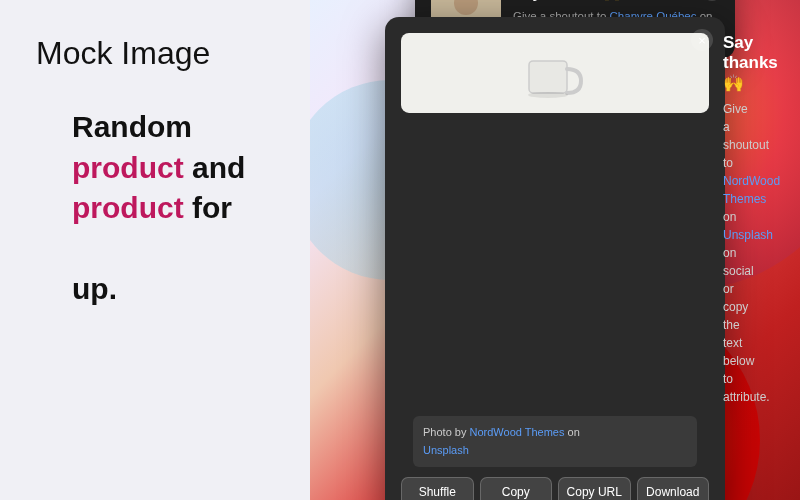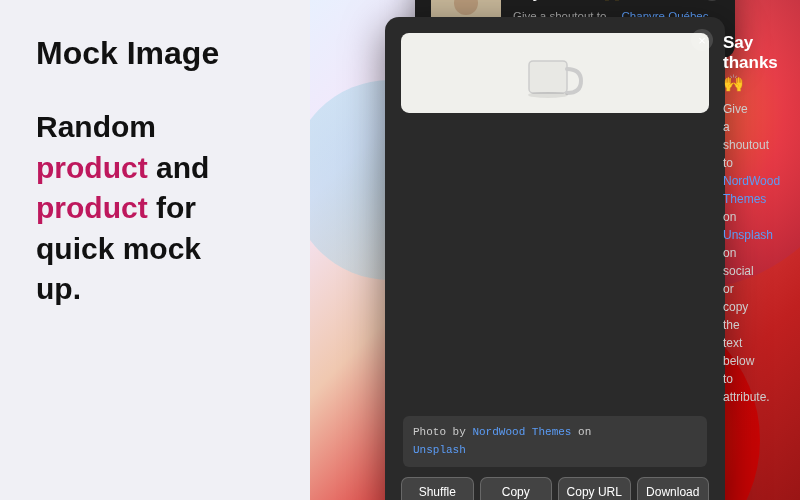--- a/index.html
+++ b/index.html
@@ -18,31 +18,32 @@
       min-width: 310px;
       background: #f0f0f5;
       display: flex;
       flex-direction: column;
       justify-content: flex-start;
       padding: 36px 32px 36px 36px;
     }
 
     .app-title {
       font-size: 32px;
-      font-weight: 700;
+      font-weight: 400;
       color: #111;
       margin-bottom: 36px;
       line-height: 1.1;
     }
 
     .tagline {
       font-size: 30px;
       font-weight: 800;
       color: #111;
       line-height: 1.35;
+      margin-left: 36px;
     }
 
     .tagline .accent {
       color: #be185d;
     }
 
     
     .right-panel {
       flex: 1;
       background: linear-gradient(135deg, #e8f0fe 0%, #f5e6fa 20%, #f0c8b0 40%, #e04040 60%, #c02020 80%, #9a1515 100%);
@@ -170,25 +171,24 @@
 
     .card-body a {
       color: #5b9cf6;
       text-decoration: none;
     }
 
     .attribution-box {
       background: #3a3a3a;
       border-radius: 6px;
       padding: 8px 10px;
-      margin: 10px 2px;
+      margin: 10px 12px;
       font-size: 11px;
       color: #cccccc;
       line-height: 1.6;
-      font-family: Liberation Mono, monospace;
     }
 
     .attribution-box a {
       color: #5b9cf6;
       text-decoration: none;
     }
 
     .close-btn {
       background: rgba(255,255,255,0.15);
       border: none;
@@ -261,33 +261,32 @@
 
     .back-card-text {
       font-size: 11.5px;
       color: #aaa;
       line-height: 1.5;
     }
 
     .back-card-text a {
       color: #5b9cf6;
       text-decoration: none;
-      margin-left: 12px;
     }
   </style>
 </head>
 <body>
 
 <div class="left-panel">
   <h1 class="app-title">Mock Image</h1>
   <p class="tagline">
     <span>Random</span><br>
     <span class="accent">product</span><span> and</span><br>
     <span class="accent">product</span><span> for</span><br>
-    <span>quick mock</span><br>
+    <br>
     <span>up.</span>
   </p>
 </div>
 
 <div class="right-panel">
   <div class="bg-blob1"></div>
   <div class="bg-blob2"></div>
   <div class="bg-blob3"></div>
 
   <div class="cards-container">

